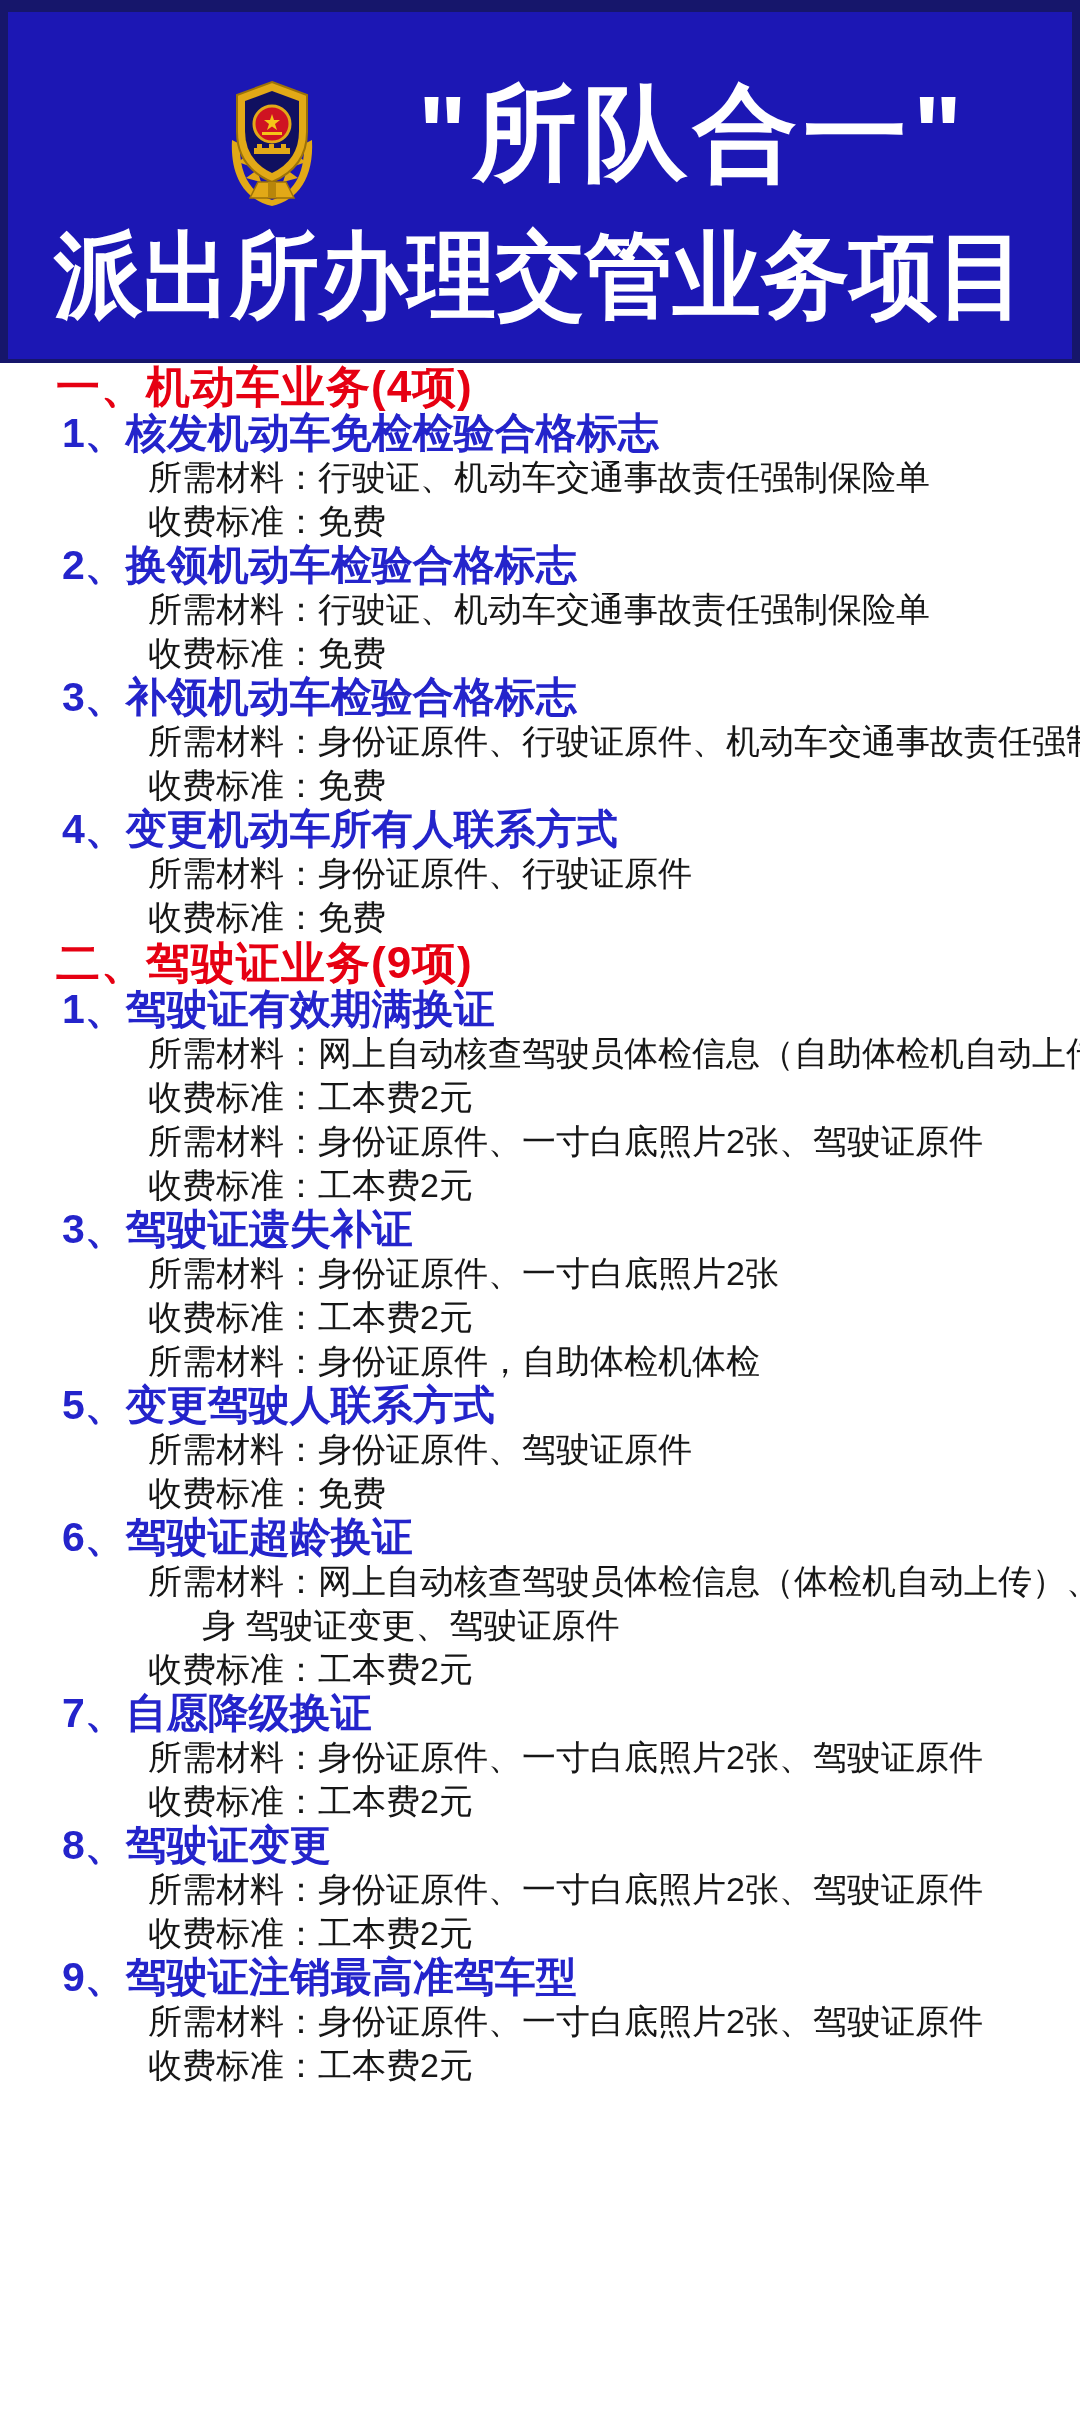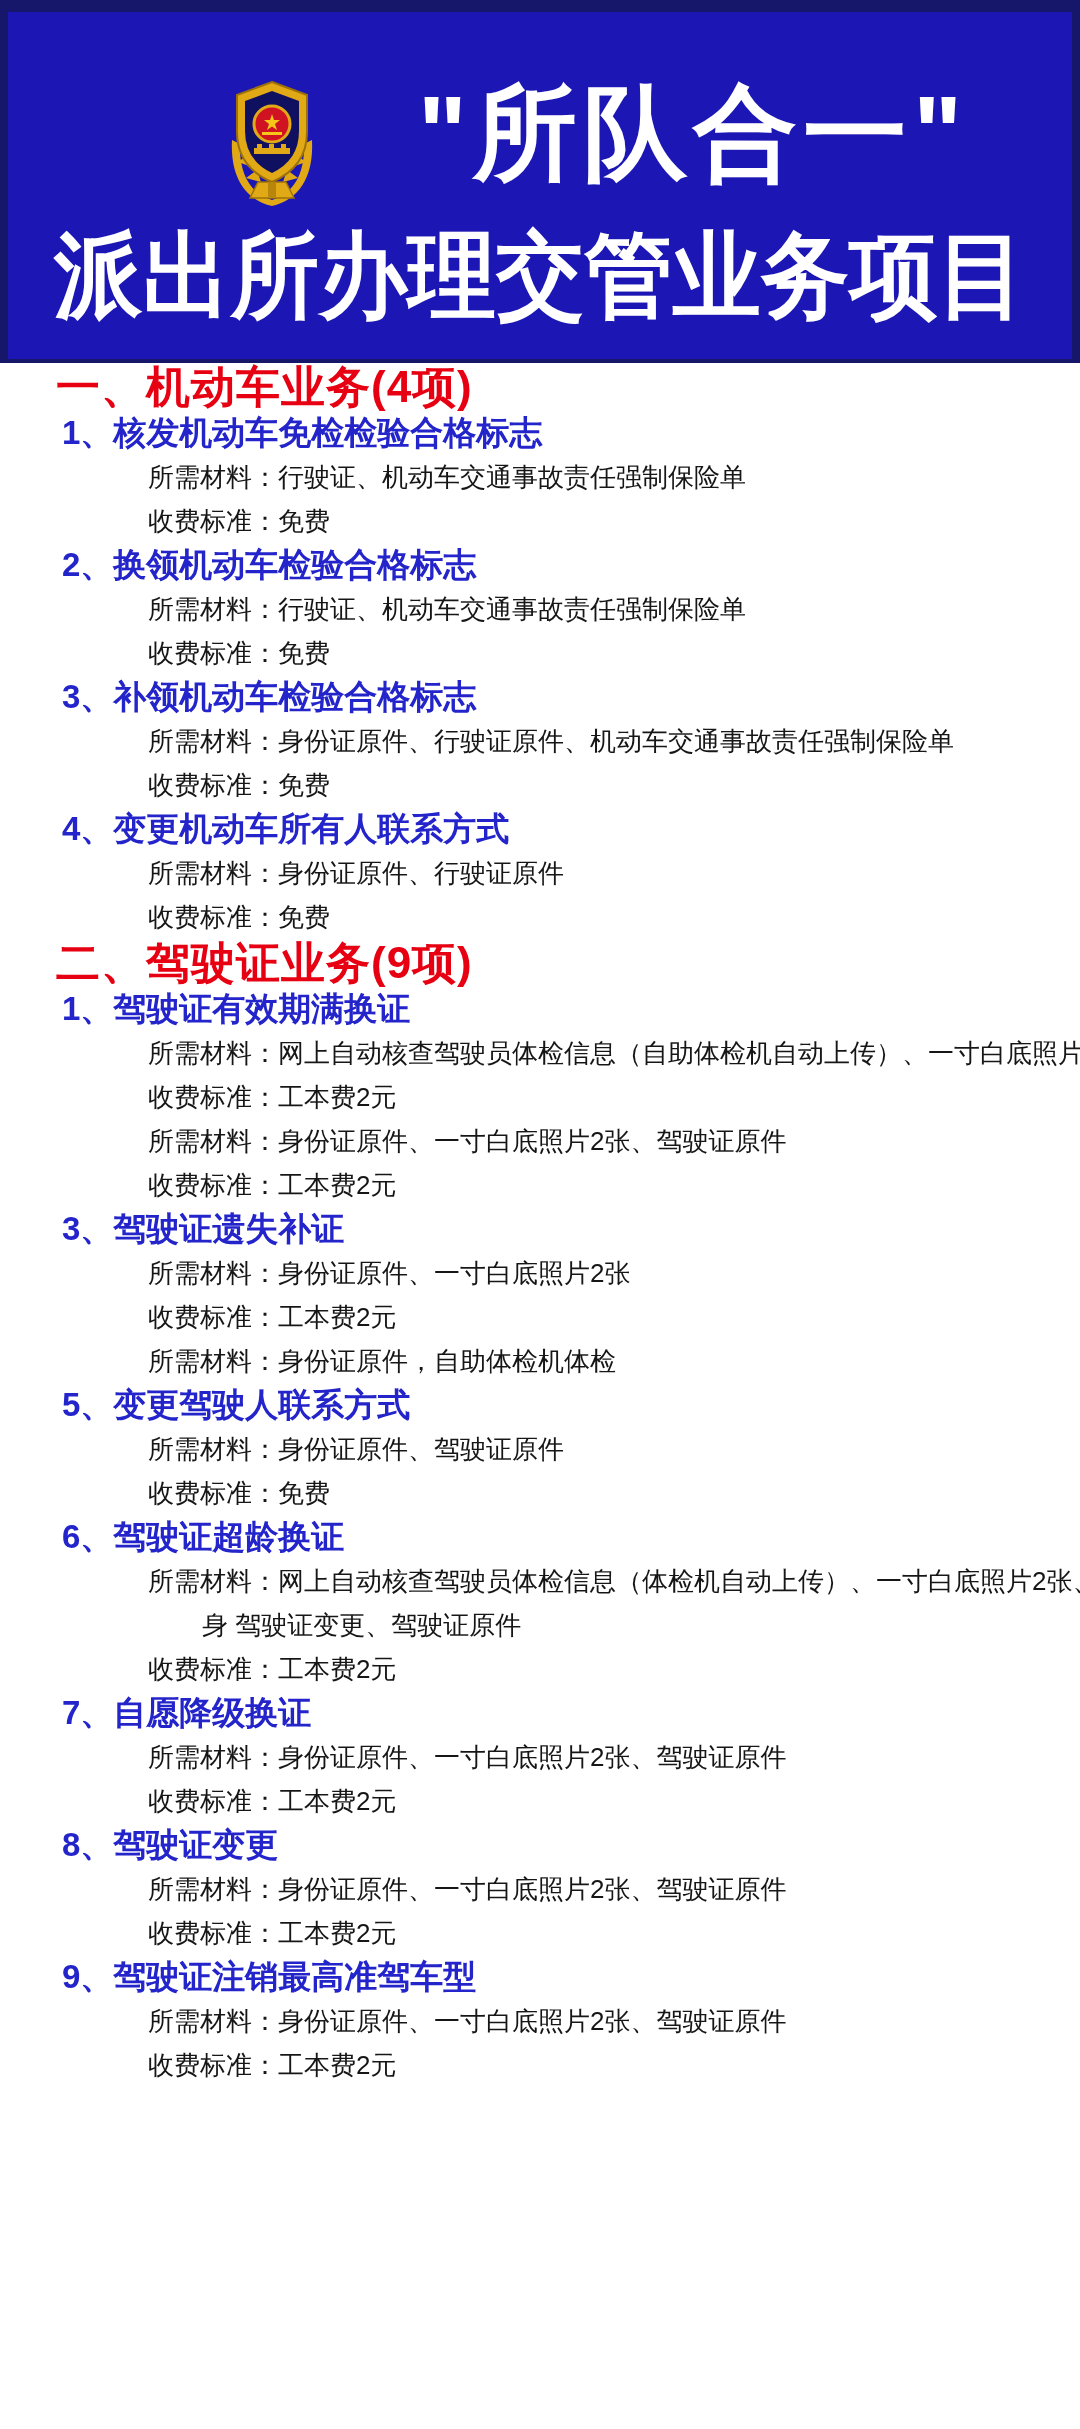--- a/index.html
+++ b/index.html
@@ -29,24 +29,24 @@
   }
 
   
   .content{box-sizing:border-box;height:2222px;overflow:hidden;background:#fff;}
   .section-heading{
     height:48px;line-height:48px;padding-left:56px;
     font-size:44px;font-weight:800;color:var(--red);letter-spacing:1px;white-space:nowrap;
   }
   .item-title{
     height:44px;line-height:44px;padding-left:62px;
-    font-size:33px;color:var(--item-blue);font-weight:600;white-space:nowrap;
+    font-size:41px;color:var(--item-blue);font-weight:600;white-space:nowrap;
   }
   .item-line{
-    height:44px;line-height:44px;font-size:26px;color:var(--ink);
+    height:44px;line-height:44px;font-size:34px;color:var(--ink);
     font-weight:500;white-space:nowrap;
   }
   .line-label{padding-left:148px;}
   .line-cont{padding-left:202px;}
 
   
   .footer{height:121px;}
   .footer-bar{height:13px;background:var(--blue);}
   .footer-gap{height:8px;background:#ffffff;}
   .footer-main{

